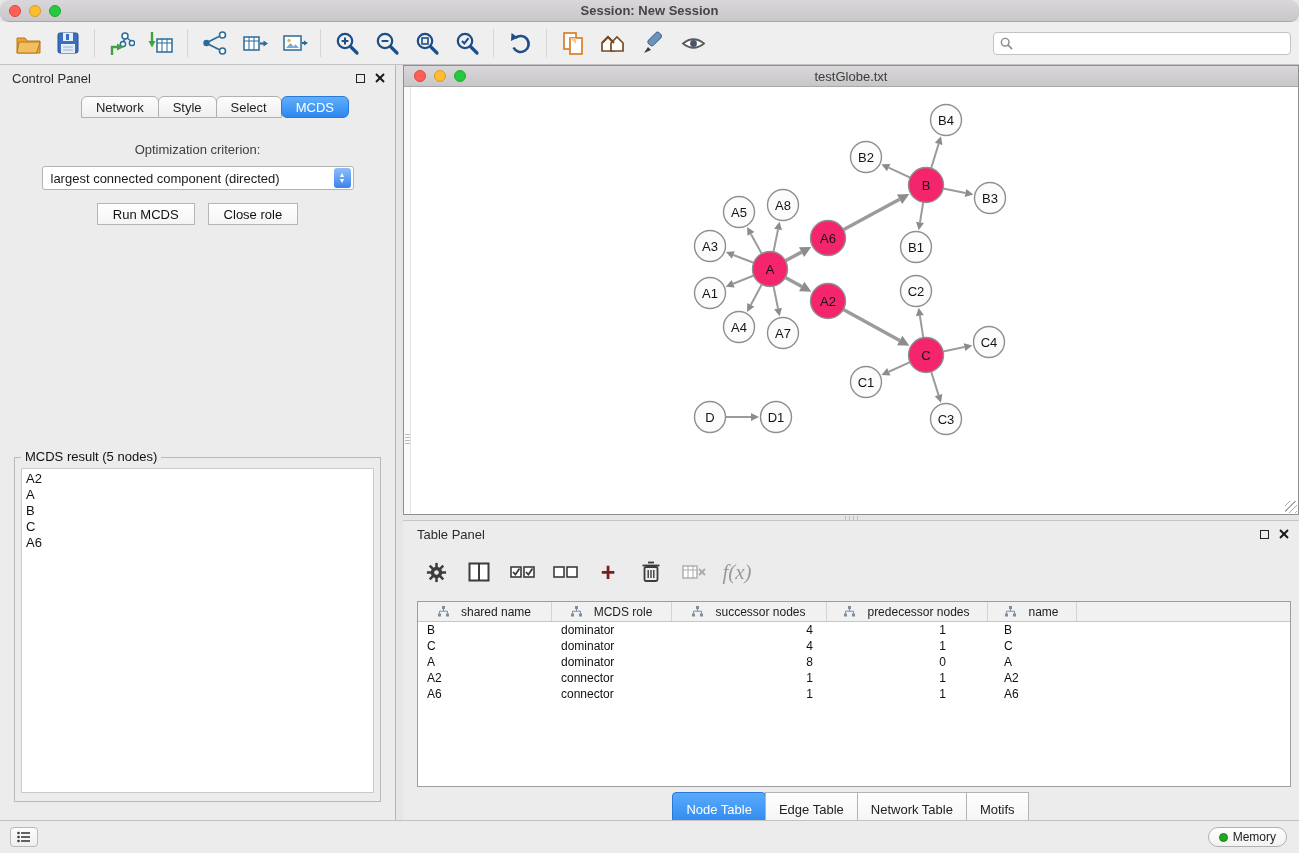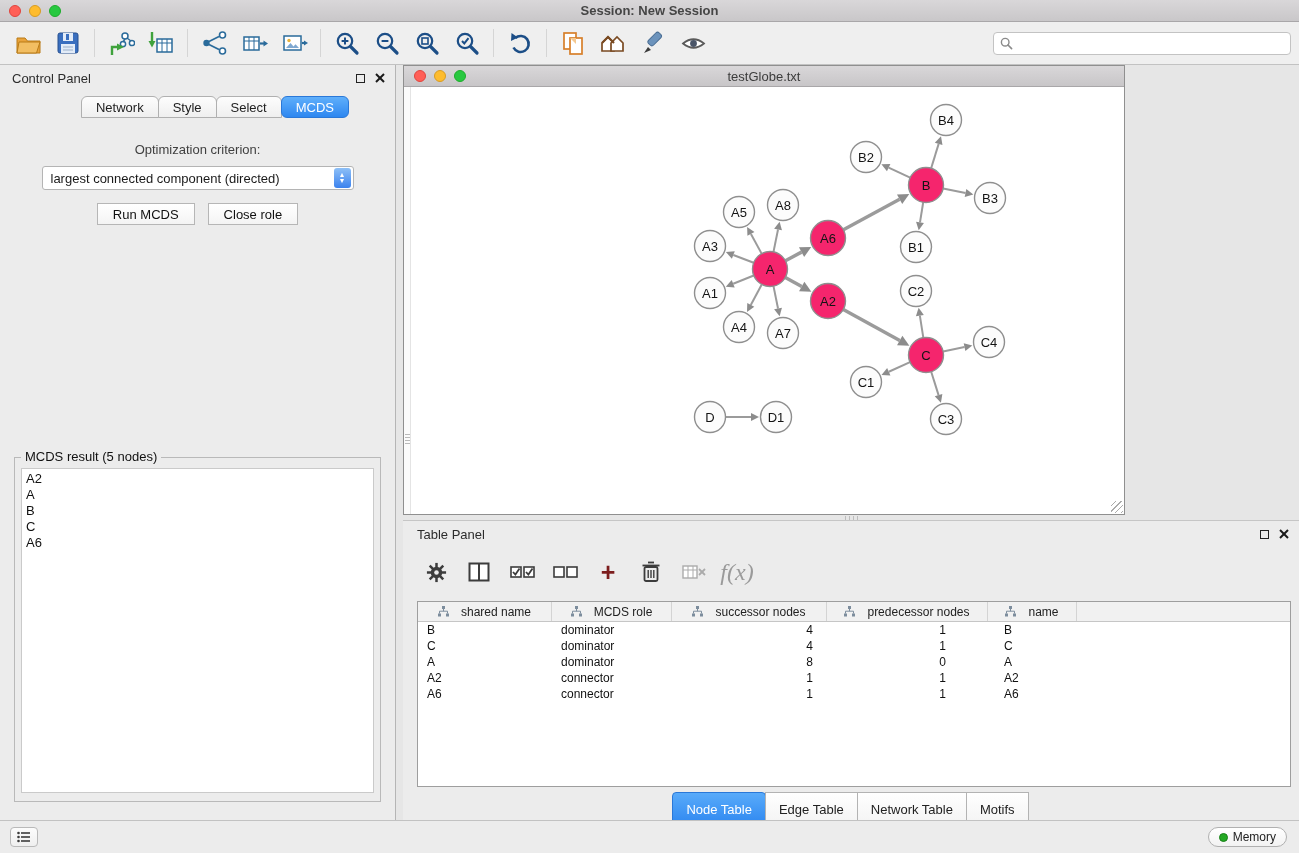--- a/index.html
+++ b/index.html
@@ -2,21 +2,21 @@
 <html><head>
 <meta charset="utf-8">
 <style>
   * { box-sizing: border-box; margin: 0; padding: 0; }
   html,body { width:1299px; height:853px; overflow:hidden; }
   body { font-family:"Liberation Sans", sans-serif; background:#e6e6e6; position:relative; font-size:13px; color:#1a1a1a; }
 
   
   .titlebar { position:absolute; left:0; top:0; width:1299px; height:22px;
     background:linear-gradient(#d9d7d9,#c9c7c9); border-bottom:1px solid #a9a7a9;
-    display:flex; align-items:center; justify-content:center; }
+    display:flex; align-items:center; justify-content:center;border-radius:9px; }
   .titlebar .title { font-size:13px; font-weight:600; color:#454545; }
   .traffic { position:absolute; left:9px; top:5px; display:flex; gap:8px; }
   .tl { width:12px; height:12px; border-radius:50%; }
   .tl.red { background:#ff5f57; border:1px solid #e0443e; }
   .tl.yellow { background:#febc2e; border:1px solid #d89c22; }
   .tl.green { background:#28c840; border:1px solid #1dad2b; }
 
   
   .toolbar { position:absolute; left:0; top:22px; width:1299px; height:43px;
     background:#efefef; border-bottom:1px solid #c2c2c2; display:flex; align-items:center; padding-left:8px; }
@@ -45,40 +45,40 @@
   .cp-buttons { display:flex; justify-content:center; gap:13px; margin-top:13px; }
   .mac-btn { height:22px; padding:0 15px; font-size:13px; font-family:"Liberation Sans",sans-serif;
     background:linear-gradient(#ffffff,#f4f4f4); border:1px solid #b6b6b6; border-radius:0; color:#111; }
   .result-box { position:absolute; left:14px; right:14px; top:392px; bottom:18px; border:1px solid #b9b9b9; }
   .result-legend { position:absolute; top:-9px; left:6px; background:#ececec; padding:0 4px; font-size:13px; color:#111; }
   .result-list { position:absolute; left:6px; right:6px; top:10px; bottom:8px; background:#fff;
     border:1px solid #cacaca; overflow:auto; padding:2px 0 0 4px; }
   .mcds-item { font-size:13px; line-height:16px; color:#111; }
 
   
-  .net-window { position:absolute; left:403px; top:65px; width:722px; height:450px;
+  .net-window { position:absolute; left:403px; top:65px; width:896px; height:450px;
     border:1px solid #8f8f8f; background:#fff; }
   .net-title { height:21px; background:linear-gradient(#d9d7d9,#c8c6c8); border-bottom:1px solid #a9a7a9;
     display:flex; align-items:center; justify-content:center; position:relative; font-size:13px; color:#3c3c3c; }
   .net-title .traffic { top:4px; left:10px; }
   .net-canvas { position:absolute; left:0; top:21px; right:0; bottom:0; background:#fff; }
   .canvas-gutter { position:absolute; left:0; top:0; bottom:0; width:7px; background:#fbfbfb; border-right:1px solid #e4e4e4; }
   .gutter-grip { position:absolute; left:1px; top:345px; width:5px; height:14px;
     background:repeating-linear-gradient(#fbfbfb 0 2px, #b9b9b9 2px 3px); }
   .node-label { font-family:"Liberation Sans",sans-serif; font-size:13px; fill:#141414; }
   .resize-corner { position:absolute; right:1px; bottom:1px; width:12px; height:12px;
     background:repeating-linear-gradient(135deg, transparent 0 3px, #ababab 3px 4px); }
   .h-grip { position:absolute; left:845px; top:516px; width:14px; height:4px;
     background:repeating-linear-gradient(90deg,#bdbdbd 0 1px, transparent 1px 4px); }
 
   
   .table-panel { position:absolute; left:403px; top:520px; width:896px; height:300px; background:#ececec; border-top:1px solid #c6c6c6; }
   .tp-toolbar { position:absolute; left:20px; top:32px; height:38px; display:flex; align-items:center; gap:17px; }
   .tp-ic { display:flex; align-items:center; justify-content:center; width:26px; height:26px; }
-  .fx-label { font-family:"Liberation Serif",serif; font-style:italic; font-size:24px; color:#9a9a9a; }
+  .fx-label { font-family:"Liberation Serif",serif; font-style:italic; font-size:21px; color:#9a9a9a; }
   .plus-ic { font-size:25px; font-weight:bold; color:#7c1d1d; line-height:22px; }
   .tbl { position:absolute; left:14px; top:80px; width:874px; height:186px; background:#fff; border:1px solid #9e9e9e; overflow:hidden; }
   .tbl-header { display:flex; height:20px; background:#f1f1f1; border-bottom:1px solid #c6c6c6; }
   .th { display:flex; align-items:center; justify-content:center; gap:12px; font-size:12px; color:#222;
     border-right:1px solid #d4d4d4; height:100%; }
   .th.fill { flex:1; border-right:none; }
   .tr { display:flex; height:16px; align-items:center; }
   .td { font-size:12px; color:#111; height:100%; line-height:16px; }
   .col0 { width:134px; } .col1 { width:120px; } .col2 { width:155px; } .col3 { width:161px; } .col4 { width:89px; }
   .td.col0 { padding-left:9px; } .td.col1 { padding-left:9px; }

